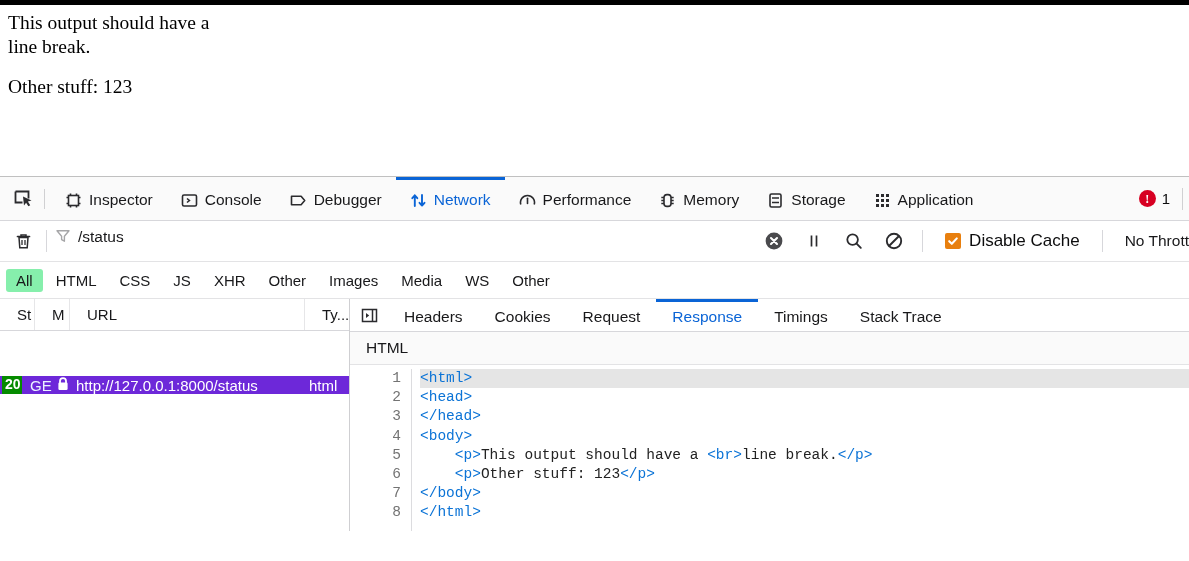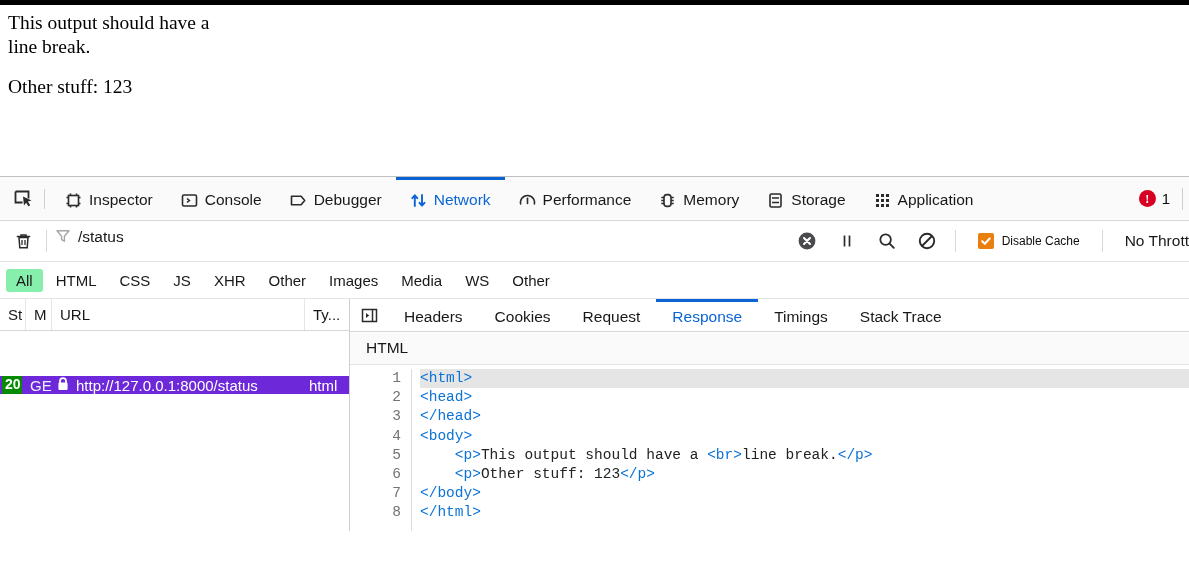--- a/index.html
+++ b/index.html
@@ -167,21 +167,21 @@
     align-items: center;
     gap: 0;
     height: 100%;
   }
   .fb-right .icon-btn { width: 40px; }
   .chk-wrap {
     display: flex;
     align-items: center;
     gap: 8px;
     padding: 0 14px;
-    font-size: 12px;
+    font-size: 17px;
     white-space: nowrap;
   }
   .chk {
     width: 16px; height: 16px;
     background: #e87f0e;
     border-radius: 2px;
     display: flex;
     align-items: center;
     justify-content: center;
   }
@@ -225,21 +225,21 @@
   .req-head {
     display: flex;
     height: 31px;
     align-items: center;
     border-bottom: 1px solid #d7d7db;
     background: #ffffff;
     font-size: 15px;
     color: #18181a;
   }
   .rh-cell {
-    padding: 0 8px;
+    padding: 0 17px;
     box-sizing: border-box;
     border-right: 1px solid #e6e6e8;
     height: 100%;
     display: flex;
     align-items: center;
     overflow: hidden;
     white-space: nowrap;
   }
   .rh-st { width: 26px; }
   .rh-m  { width: 26px; }

